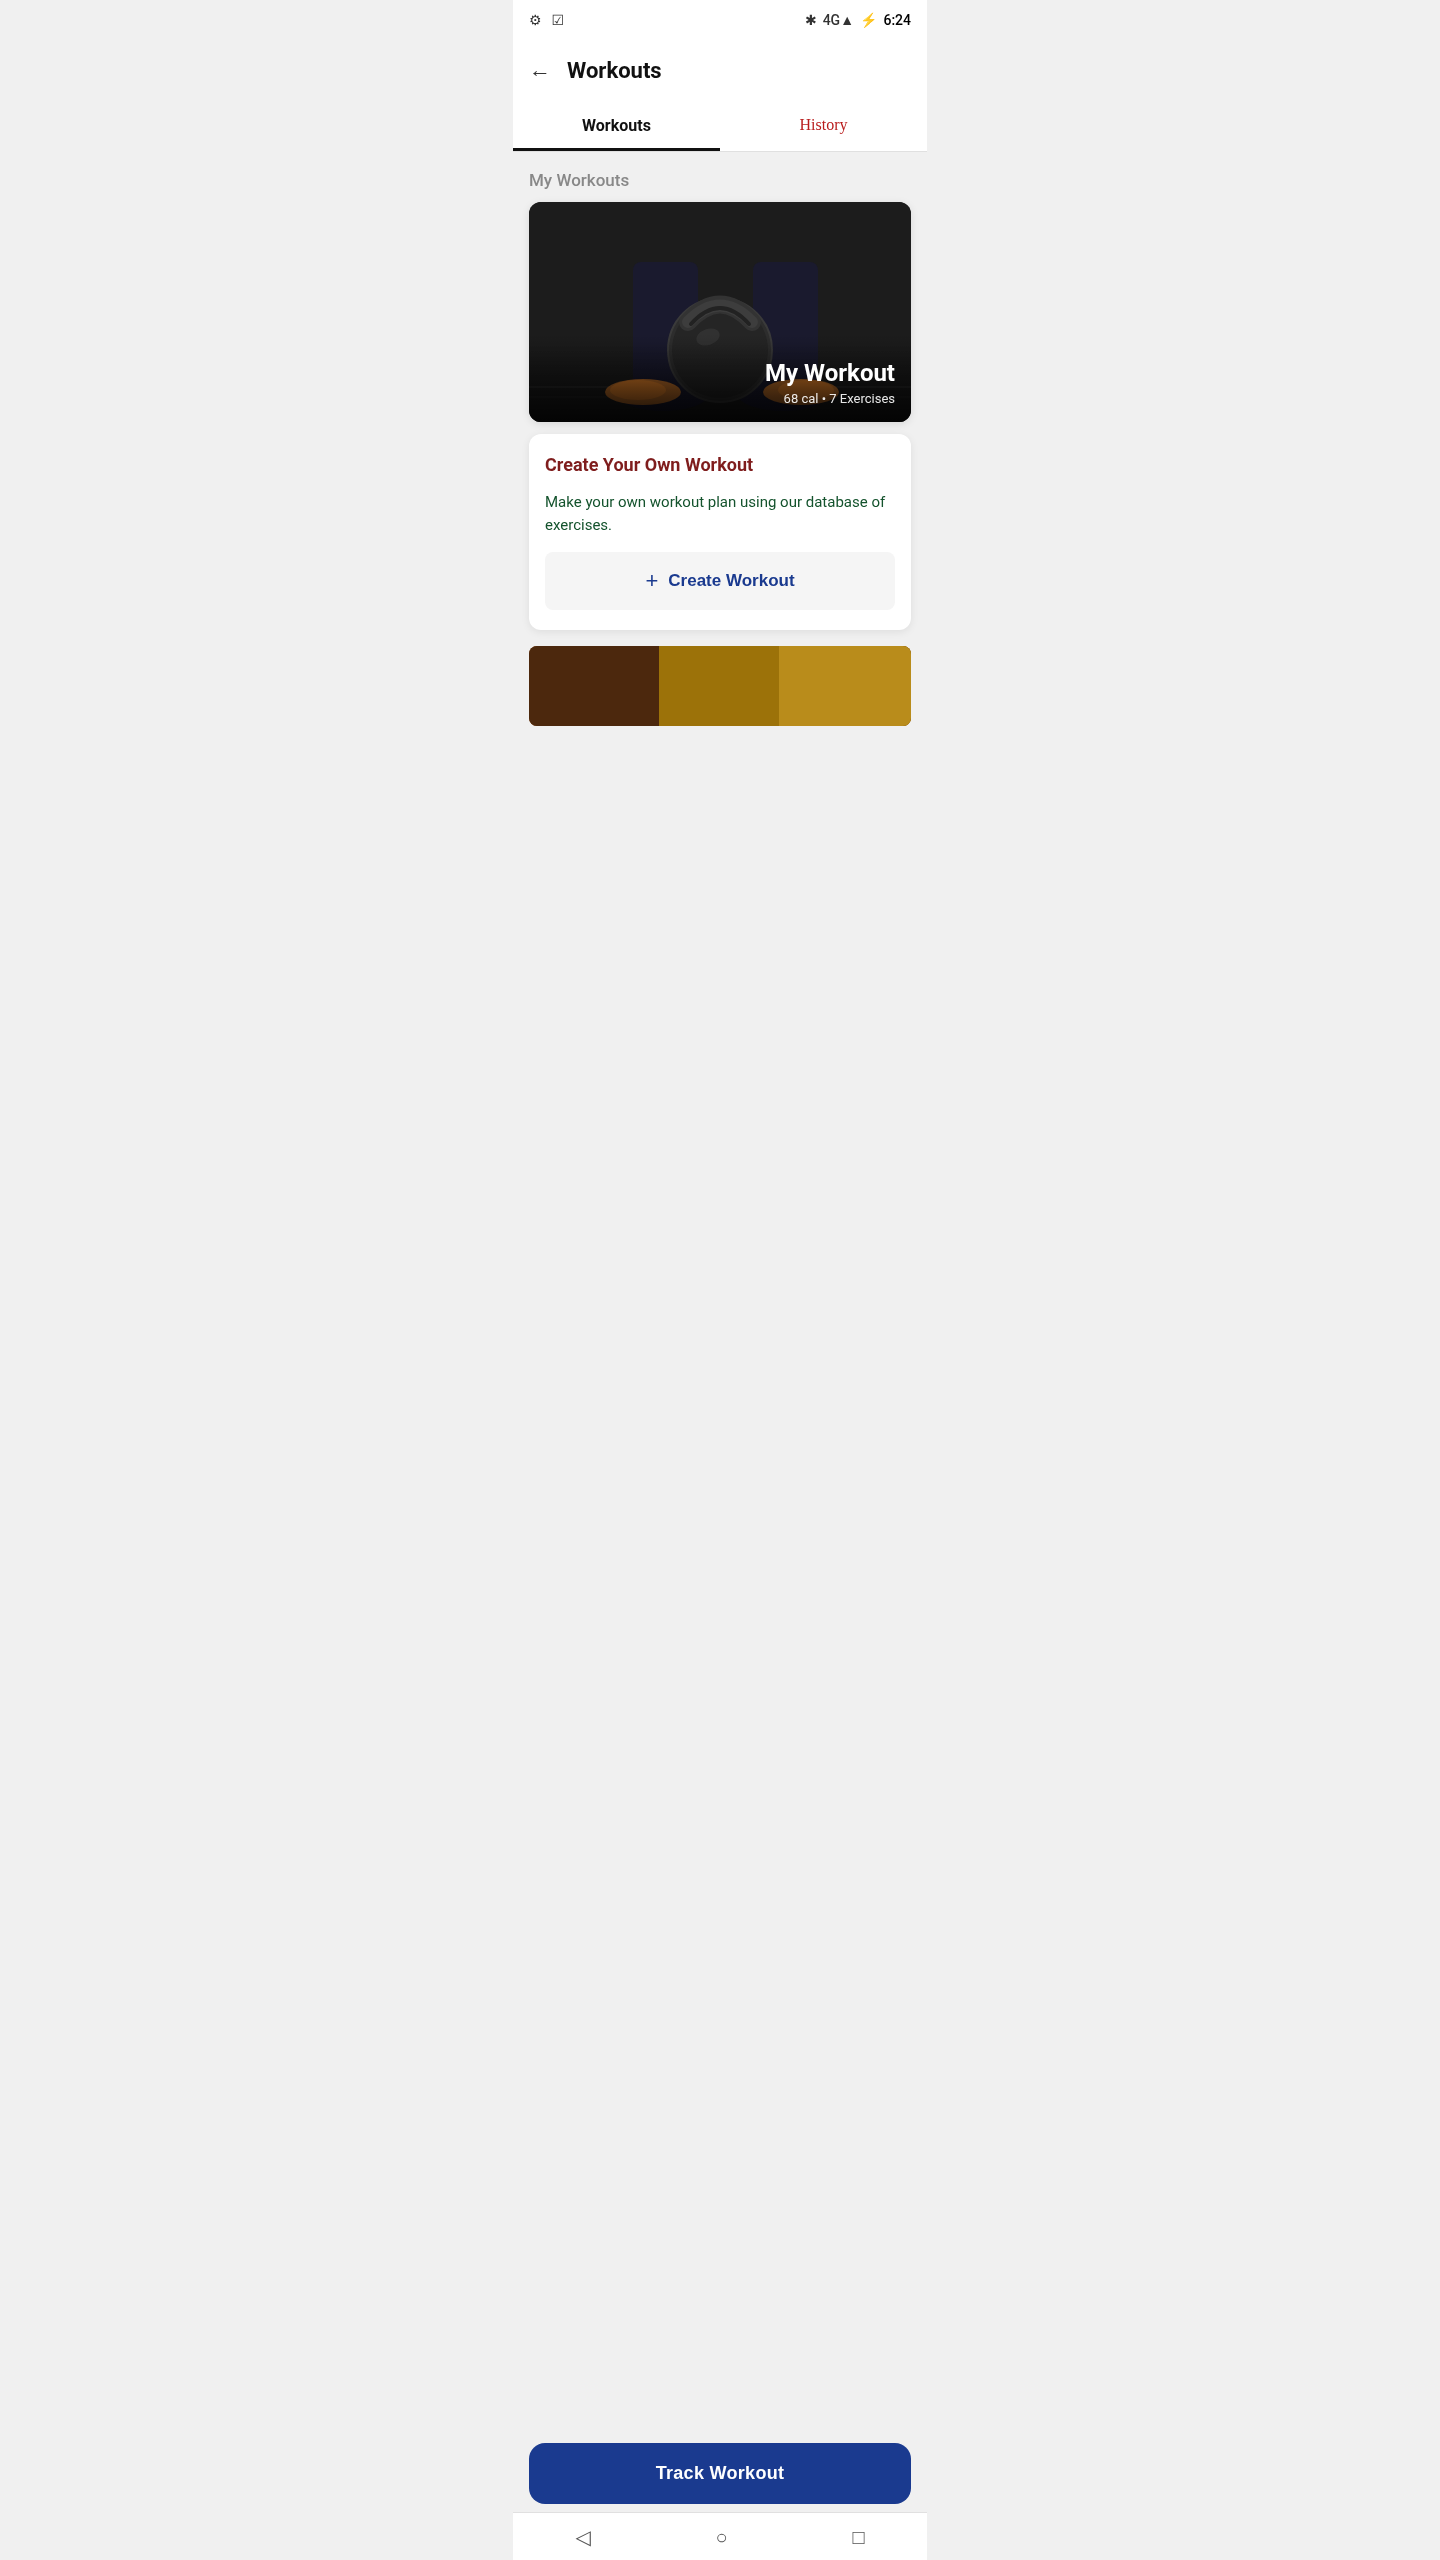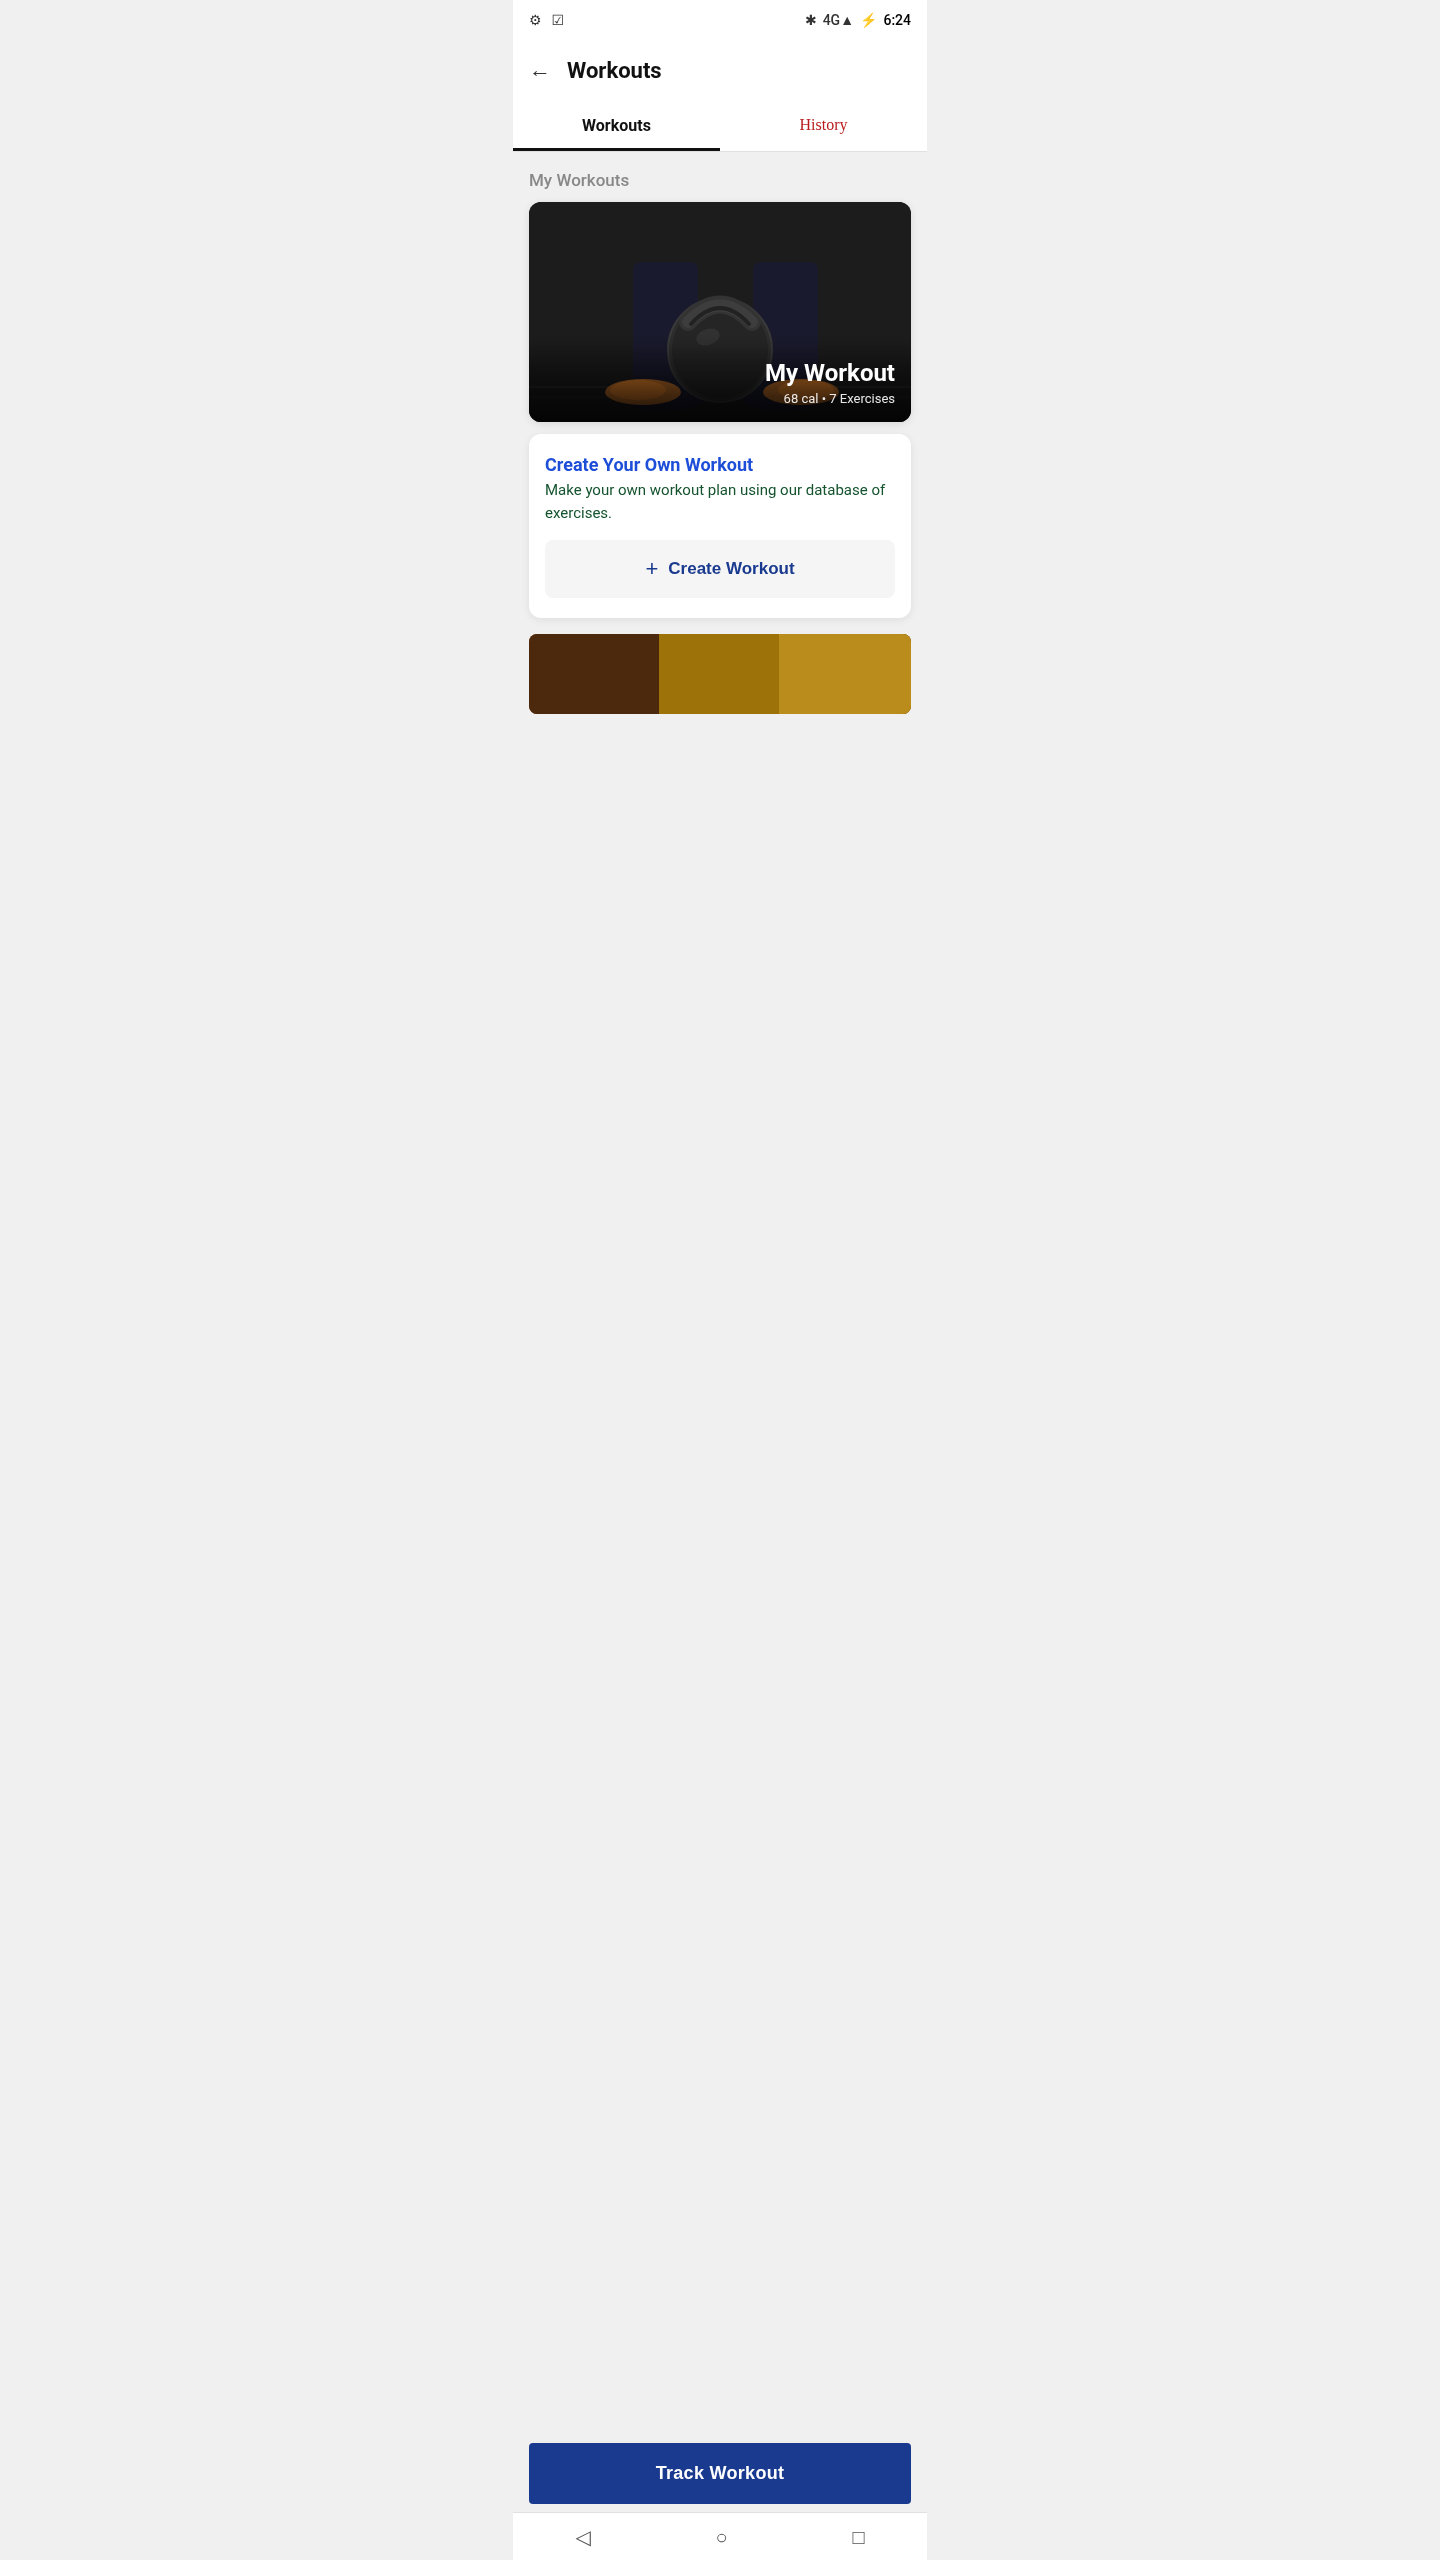--- a/index.html
+++ b/index.html
@@ -177,22 +177,22 @@
       margin: 0 16px 12px;
       border-radius: 12px;
       background: #ffffff;
       padding: 20px 16px;
       box-shadow: 0 2px 8px rgba(0,0,0,0.08);
     }
 
     .create-card-title {
       font-size: 18px;
       font-weight: 700;
-      color: #1d4ed8;
-      margin-bottom: 4px;
+      color: #7f1d1d;
+      margin-bottom: 16px;
     }
 
     .create-card-desc {
       font-size: 15px;
       color: #14532d;
       line-height: 1.5;
       margin-bottom: 16px;
     }
 
     .create-workout-btn {
@@ -239,21 +239,21 @@
       width: 414px;
       padding: 8px 16px;
       background: transparent;
     }
 
     .track-workout-btn {
       width: 100%;
       padding: 20px;
       background: #1a3a8f;
       border: none;
-      border-radius: 4px;
+      border-radius: 16px;
       font-size: 18px;
       font-weight: 600;
       color: #ffffff;
       cursor: pointer;
       letter-spacing: 0.3px;
     }
 
     
     .nav-bar {
       position: fixed;

